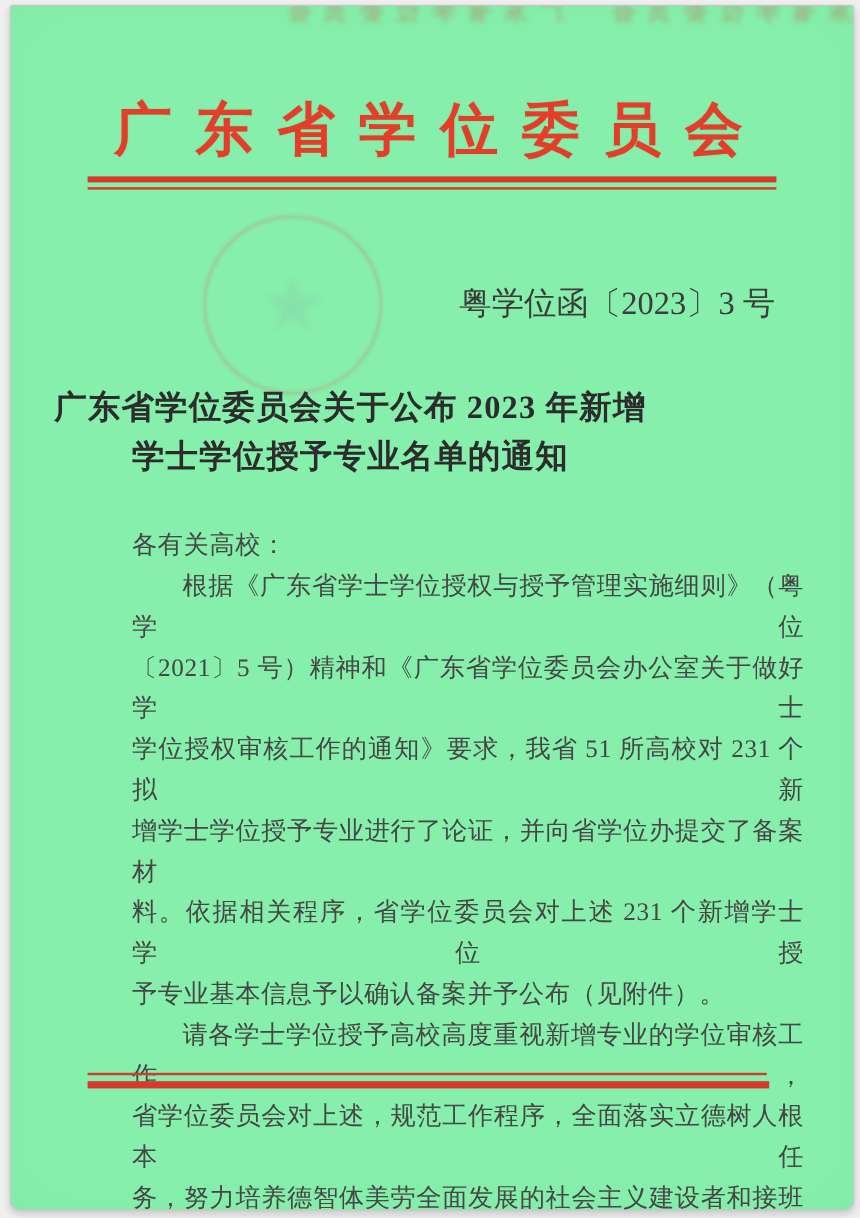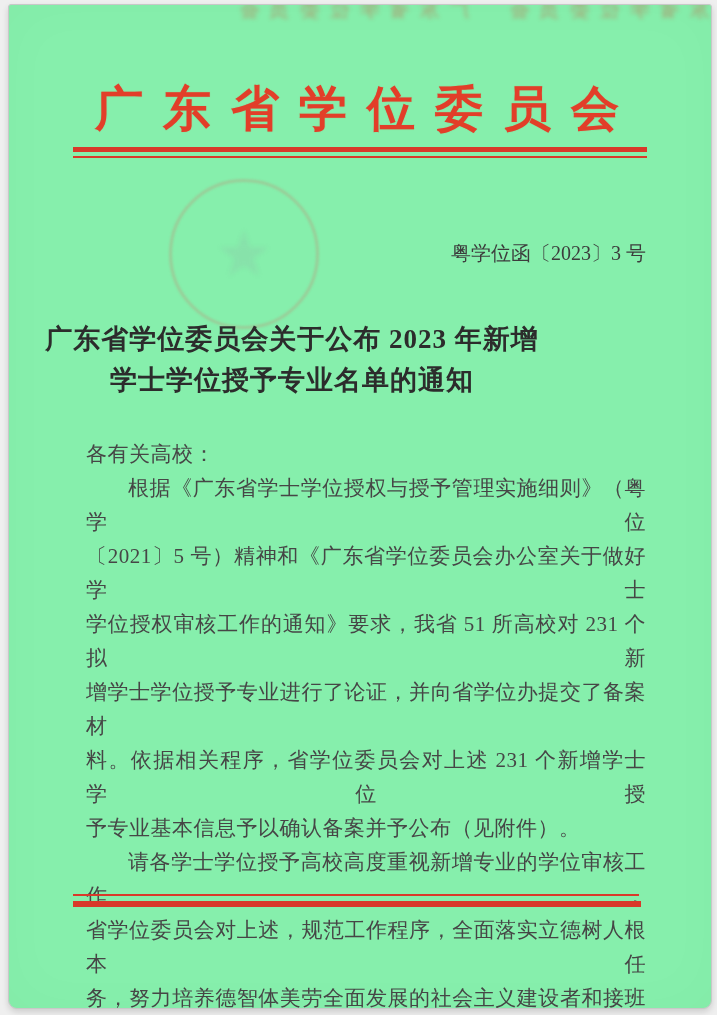--- a/index.html
+++ b/index.html
@@ -45,34 +45,34 @@
     border-radius:50%;
     filter:blur(1.3px);
   }
   .stamp-inner{
     position:absolute;left:50%;top:50%;transform:translate(-50%,-50%);
     font-size:64px;color:rgba(150,140,165,0.13);
     filter:blur(2px);
   }
   .docnum{
     position:absolute;right:65px;top:236px;
-    font-size:20px;line-height:24px;color:#3c3c3c;white-space:nowrap;
+    font-size:27px;line-height:24px;color:#3c3c3c;white-space:nowrap;
   }
   .title{
     position:absolute;left:0;top:314px;width:566px;
     text-align:center;color:#2c2c2c;
     font-weight:bold;font-size:27px;line-height:41px;
     letter-spacing:1px;
   }
   .bodytext{
     position:absolute;left:77px;top:432px;width:560px;
     font-size:21px;line-height:34px;color:#464646;
     letter-spacing:0.5px;
   }
-  .bodytext .line{width:560px;}
+  .bodytext .line{width:560px;margin-left:24px;}
   .l-indent{text-indent:42px;}
   .l-fill{text-align:justify;text-align-last:justify;}
 </style>
 </head>
 <body>
 
 <div class="scan">
 
   <div class="ghost">广东省学位委员会　广东省学位委员会</div>
 

